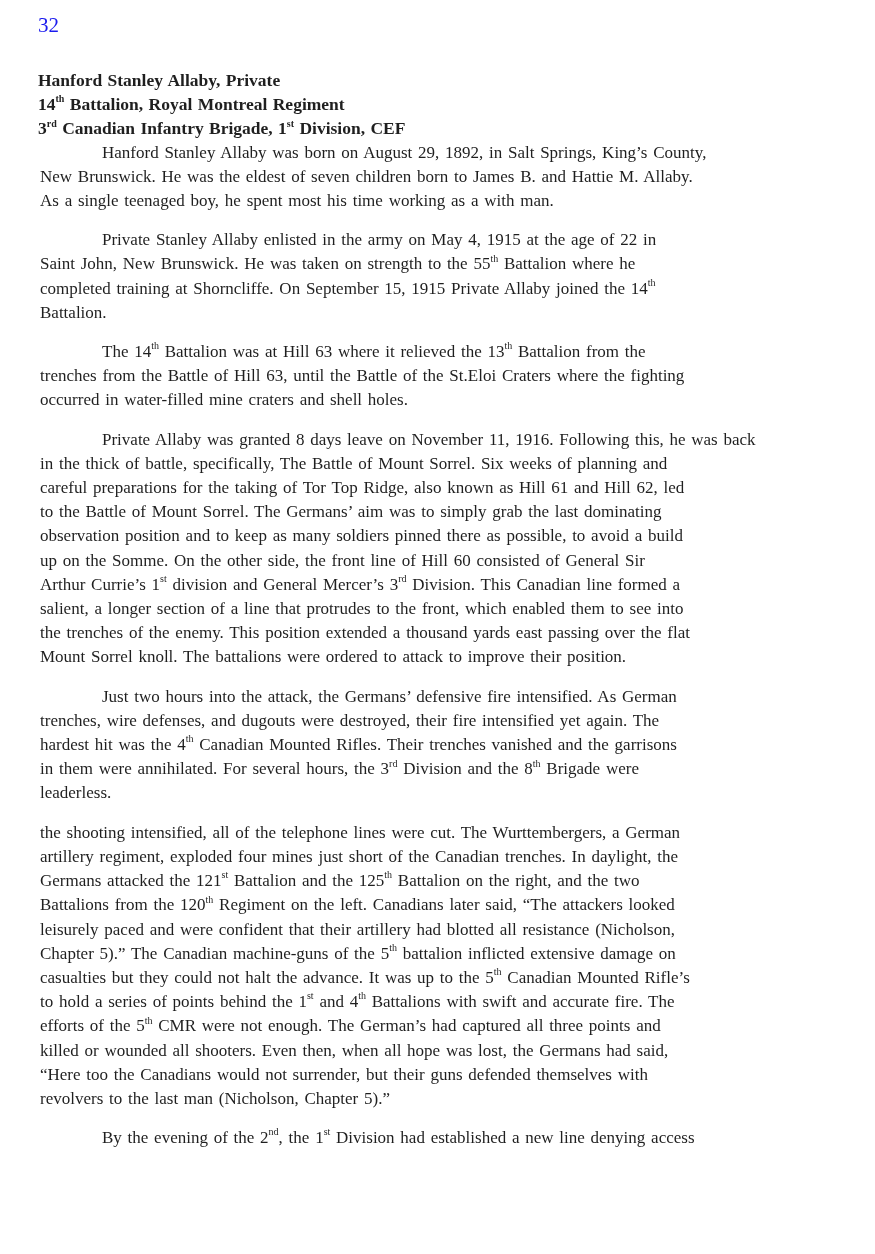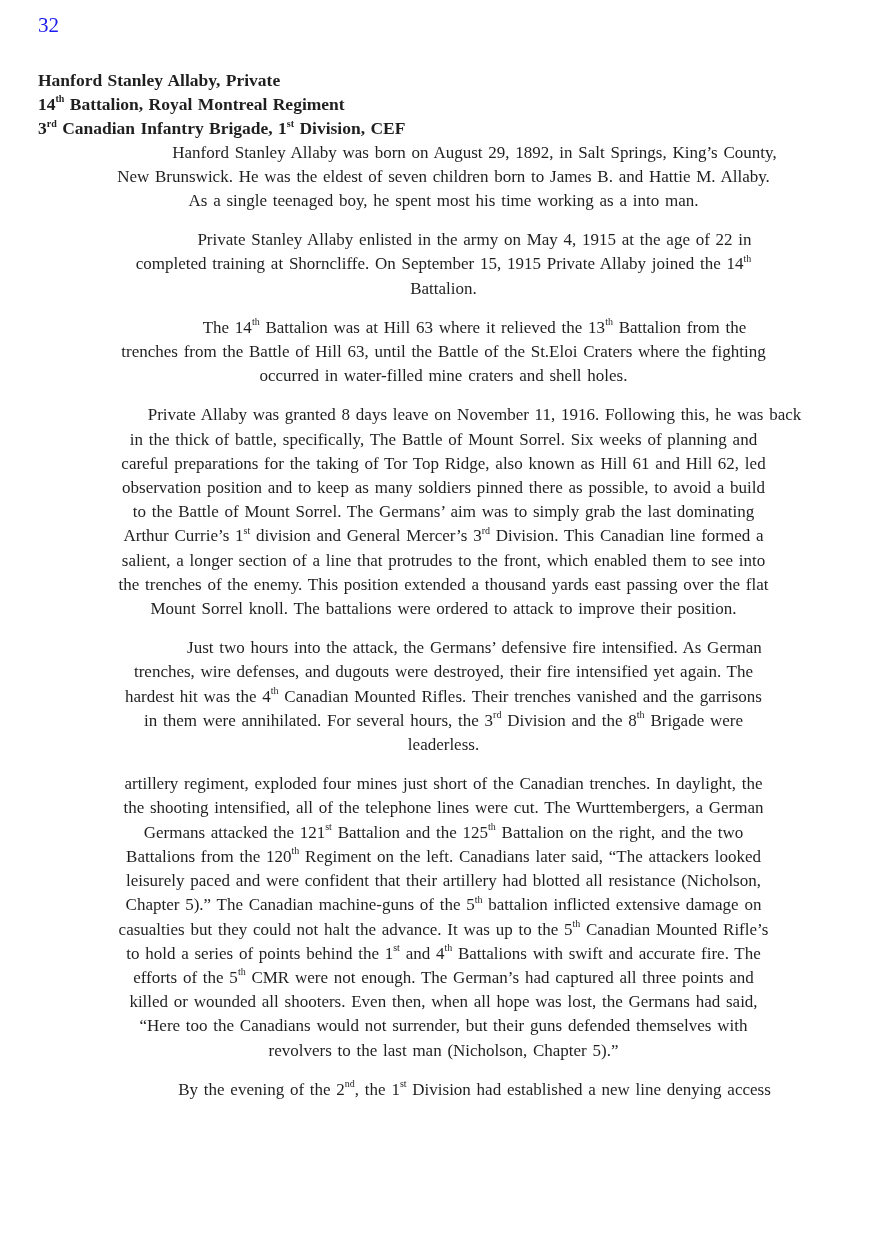--- a/index.html
+++ b/index.html
@@ -27,22 +27,21 @@
   .heading {
   }
   .heading-line {
     font-weight: bold;
     font-size: 17.5px;
     line-height: 24.2px;
     white-space: nowrap;
     word-spacing: 1px;
   }
   .paragraph {
-    margin: 0 0 15px 8px;
-    text-align: center;
+    margin: 0 0 15px 2px;
   }
   .text-line {
     font-size: 17px;
     line-height: 24.2px;
     white-space: nowrap;
     word-spacing: 1.5px;
   }
   .text-line.first {
     padding-left: 62px;
   }
@@ -63,53 +62,55 @@
   <div class="heading" id="heading">
       <div class="heading-line">Hanford Stanley Allaby, Private</div>
       <div class="heading-line">14<sup>th</sup> Battalion, Royal Montreal Regiment</div>
       <div class="heading-line">3<sup>rd</sup> Canadian Infantry Brigade, 1<sup>st</sup> Division, CEF</div>
     </div>
 
   <div class="body-text" id="body-text">
       <div class="paragraph">
         <div class="text-line first">Hanford Stanley Allaby was born on August 29, 1892, in Salt Springs, King’s County,</div>
         <div class="text-line">New Brunswick. He was the eldest of seven children born to James B. and Hattie M. Allaby.</div>
-        <div class="text-line">As a single teenaged boy, he spent most his time working as a into man.</div>
+        <div class="text-line">As a single teenaged boy, he spent most his time working as a with man.</div>
       </div>
       <div class="paragraph">
         <div class="text-line first">Private Stanley Allaby enlisted in the army on May 4, 1915 at the age of 22 in</div>
+        <div class="text-line">Saint John, New Brunswick. He was taken on strength to the 55<sup>th</sup> Battalion where he</div>
         <div class="text-line">completed training at Shorncliffe. On September 15, 1915 Private Allaby joined the 14<sup>th</sup></div>
         <div class="text-line">Battalion.</div>
       </div>
       <div class="paragraph">
         <div class="text-line first">The 14<sup>th</sup> Battalion was at Hill 63 where it relieved the 13<sup>th</sup> Battalion from the</div>
         <div class="text-line">trenches from the Battle of Hill 63, until the Battle of the St.Eloi Craters where the fighting</div>
         <div class="text-line">occurred in water-filled mine craters and shell holes.</div>
       </div>
       <div class="paragraph">
         <div class="text-line first">Private Allaby was granted 8 days leave on November 11, 1916. Following this, he was back</div>
         <div class="text-line">in the thick of battle, specifically, The Battle of Mount Sorrel.  Six weeks of planning and</div>
         <div class="text-line">careful preparations for the taking of Tor Top Ridge, also known as Hill 61 and Hill 62, led</div>
+        <div class="text-line">to the Battle of Mount Sorrel. The Germans’ aim was to simply grab the last dominating</div>
         <div class="text-line">observation position and to keep as many soldiers pinned there as possible, to avoid a build</div>
-        <div class="text-line">to the Battle of Mount Sorrel. The Germans’ aim was to simply grab the last dominating</div>
+        <div class="text-line">up on the Somme. On the other side, the front line of Hill 60 consisted of General Sir</div>
         <div class="text-line">Arthur Currie’s 1<sup>st</sup> division and General Mercer’s 3<sup>rd</sup> Division. This Canadian line formed a</div>
         <div class="text-line">salient, a longer section of a line that protrudes to the front, which enabled them to see into</div>
         <div class="text-line">the trenches of the enemy. This position extended a thousand yards east passing over the flat</div>
         <div class="text-line">Mount Sorrel knoll. The battalions were ordered to attack to improve their position.</div>
       </div>
       <div class="paragraph">
         <div class="text-line first">Just two hours into the attack, the Germans’ defensive fire intensified. As German</div>
         <div class="text-line">trenches, wire defenses, and dugouts were destroyed, their fire intensified yet again. The</div>
         <div class="text-line">hardest hit was the 4<sup>th</sup> Canadian Mounted Rifles. Their trenches vanished and the garrisons</div>
         <div class="text-line">in them were annihilated. For several hours, the 3<sup>rd</sup> Division and the 8<sup>th</sup> Brigade were</div>
         <div class="text-line">leaderless.</div>
       </div>
       <div class="paragraph">
+        <div class="text-line">the shooting intensified, all of the telephone lines were cut. The Wurttembergers, a German</div>
         <div class="text-line">artillery regiment, exploded four mines just short of the Canadian trenches. In daylight, the</div>
-        <div class="text-line">the shooting intensified, all of the telephone lines were cut. The Wurttembergers, a German</div>
         <div class="text-line">Germans attacked the 121<sup>st</sup> Battalion and the 125<sup>th</sup> Battalion on the right, and the two</div>
         <div class="text-line">Battalions from the 120<sup>th</sup> Regiment on the left. Canadians later said, “The attackers looked</div>
         <div class="text-line">leisurely paced and were confident that their artillery had blotted all resistance (Nicholson,</div>
         <div class="text-line">Chapter 5).” The Canadian machine-guns of the 5<sup>th</sup> battalion inflicted extensive damage on</div>
         <div class="text-line">casualties but they could not halt the advance. It was up to the 5<sup>th</sup> Canadian Mounted Rifle’s</div>
         <div class="text-line">to hold a series of points behind the 1<sup>st</sup> and 4<sup>th</sup> Battalions with swift and accurate fire. The</div>
         <div class="text-line">efforts of the 5<sup>th</sup> CMR were not enough. The German’s had captured all three points and</div>
         <div class="text-line">killed or wounded all shooters. Even then, when all hope was lost, the Germans had said,</div>
         <div class="text-line">“Here too the Canadians would not surrender, but their guns defended themselves with</div>
         <div class="text-line">revolvers to the last man (Nicholson, Chapter 5).”</div>

